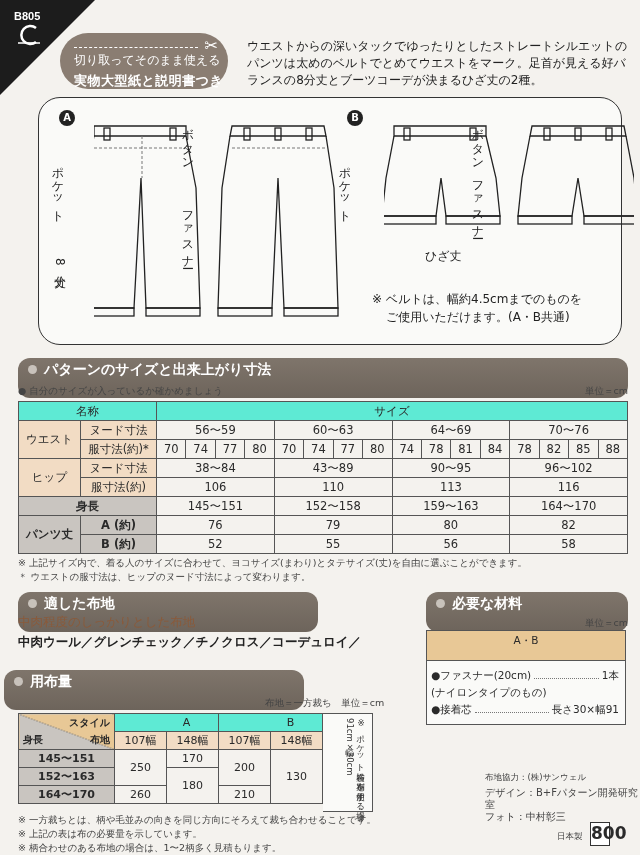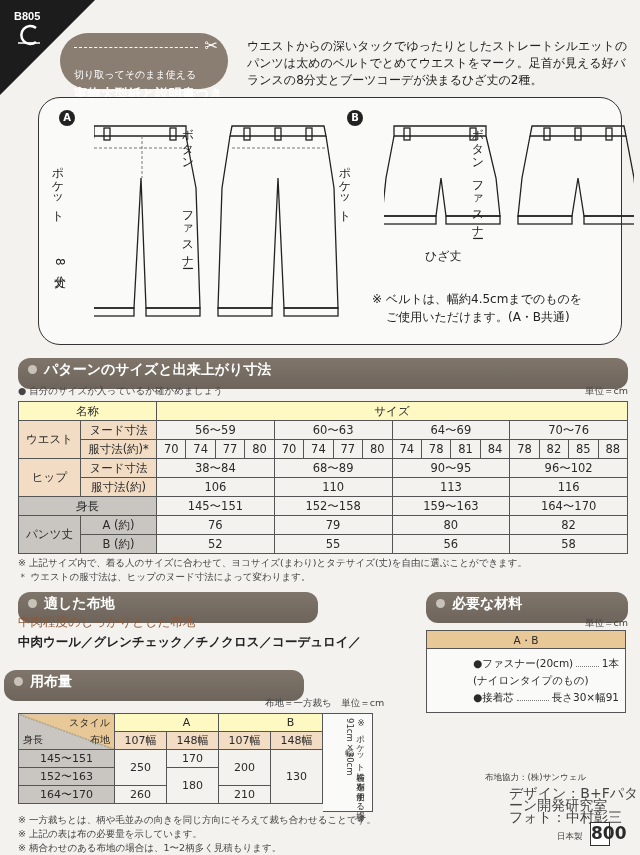--- a/index.html
+++ b/index.html
@@ -16,50 +16,50 @@
     border-right: 95px solid transparent;
   }
   .code { position: absolute; left: 14px; top: 10px; color: #fff; font-size: 11px; font-weight: bold; font-family: "Liberation Sans", sans-serif; }
   .logo { position: absolute; left: 16px; top: 24px; width: 26px; height: 22px; }
   .pill {
     position: absolute; left: 60px; top: 33px; width: 168px; height: 56px;
     background: #8a7d72; border-radius: 28px; color: #fff; padding: 8px 0 0 14px;
   }
   .pill .dash { position: absolute; left: 14px; right: 30px; top: 14px; border-top: 1px dashed #fff; }
   .pill .scis { position: absolute; right: 10px; top: 3px; font-size: 16px; }
-  .pill .l1 { font-size: 10px; margin-top: 27px; }
+  .pill .l1 { font-size: 12px; margin-top: 11px; }
   .pill .l2 { font-size: 13px; font-weight: bold; margin-top: 3px; letter-spacing: 0.5px; }
   .desc { position: absolute; left: 247px; top: 38px; width: 390px; font-size: 12px; line-height: 17px; color: #222; }
   .illus {
     position: absolute; left: 38px; top: 97px; width: 584px; height: 248px;
     border: 1.5px solid #333; border-radius: 22px; background: #fafaf8;
   }
   .badge { position: absolute; width: 16px; height: 16px; border-radius: 50%; background: #222; color: #fff; font-size: 10px; font-weight: bold; text-align: center; line-height: 16px; }
   .vlabel { position: absolute; writing-mode: vertical-rl; font-size: 12px; color: #222; letter-spacing: 1px; }
   .plain { position: absolute; font-size: 12px; color: #222; margin-left: 24px; }
   .note { position: absolute; left: 372px; top: 290px; font-size: 12px; line-height: 18px; color: #222; }
   .sec {
-    position: absolute; height: 31px; border-radius: 12px;
+    position: absolute; height: 40px; border-radius: 12px;
     background: linear-gradient(#7f756b, #6d645b); color: #fff;
     font-size: 14px; font-weight: bold; padding-left: 26px; line-height: 23px;
   }
   .sec::before { content: ""; position: absolute; left: 10px; top: 7px; width: 9px; height: 9px; border-radius: 50%; background: #c8c2bb; }
   .small { position: absolute; font-size: 9.5px; color: #444; }
   table { border-collapse: collapse; font-size: 11.5px; }
   td, th { border: 1px solid #555; text-align: center; font-weight: normal; height: 19px; }
   .t1 { position: absolute; left: 18px; top: 401px; width: 610px; }
-  .hd { background: #fef9c3; padding-left: 40px; }
+  .hd { background: #5eead4; padding-left: 40px; }
   .nm { background: #f2dcc4; }
-  .nm2 { background: #c9c5c0; }
+  .nm2 { background: #c9c5c0; font-weight: bold; }
   .foot { position: absolute; font-size: 9.5px; color: #444; line-height: 14px; }
   .fabric-title { position: absolute; left: 18px; top: 614px; font-size: 12.5px; color: #8a5a3a; text-align: center; }
   .fabric-list { position: absolute; left: 18px; top: 632px; font-size: 12.5px; line-height: 19px; color: #222; font-weight: bold; }
   .mat { position: absolute; left: 426px; top: 628px; width: 200px; border: 1px solid #555; background: #fafaf8; font-size: 10.5px; }
-  .mat .mh { background: #e8c896; text-align: center; height: 18px; line-height: 18px; border-bottom: 1px solid #555; }
-  .mat .mb { padding: 6px 6px 6px 4px; line-height: 17px; margin-left: 42px; }
+  .mat .mh { background: #e8c896; text-align: center; height: 30px; line-height: 18px; border-bottom: 1px solid #555; }
+  .mat .mb { padding: 6px 6px 6px 4px; line-height: 17px; }
   .mat .row { display: flex; }
   .mat .row .k { white-space: nowrap; }
   .mat .row .dots { flex: 1; border-bottom: 1px dotted #777; margin: 0 3px 5px; }
   .t2 { position: absolute; left: 18px; top: 713px; width: 305px; }
   .t2 td { height: 18px; font-size: 11px; }
   .side-note { position: absolute; left: 323px; top: 713px; width: 50px; height: 99px; border: 1px solid #555; border-left: none; background: #fafaf8; }
   .side-note span { position: absolute; right: 6px; top: 4px; writing-mode: vertical-rl; font-size: 8.5px; line-height: 11px; color: #333; height: 90px; }
   .price { position: absolute; left: 590px; top: 822px; width: 20px; height: 24px; border: 1.5px solid #333; background: #fff; font-size: 17px; font-weight: bold; text-align: center; line-height: 21px; }
 </style>
 </head>
@@ -170,21 +170,21 @@
     <td>84</td>
     <td>78</td>
     <td>82</td>
     <td>85</td>
     <td>88</td>
   </tr>
   <tr>
     <td rowspan="2" class="nm">ヒップ</td>
     <td class="nm">ヌード寸法</td>
     <td colspan="4">38〜84</td>
-    <td colspan="4">68〜89</td>
+    <td colspan="4">43〜89</td>
     <td colspan="4">90〜95</td>
     <td colspan="4">96〜102</td>
   </tr>
   <tr>
     <td class="nm">服寸法(約)</td>
     <td colspan="4">106</td>
     <td colspan="4">110</td>
     <td colspan="4">113</td>
     <td colspan="4">116</td>
   </tr>
@@ -286,18 +286,18 @@
     <span>※ポケット袋布に別布を使用する場合91cm幅×30cm</span>
   </div>
 
 <div class="foot" style="left:18px;top:813px;">
   <div>※ 一方裁ちとは、柄や毛並みの向きを同じ方向にそろえて裁ち合わせることです。</div>
   <div>※ 上記の表は布の必要量を示しています。</div>
   <div>※ 柄合わせのある布地の場合は、1〜2柄多く見積もります。</div>
 </div>
 
 <div class="foot" style="left:485px;top:770px;font-size:8.5px;">布地協力：(株)サンウェル</div>
-<div class="foot" style="left:509px;top:787px;font-size:14px;line-height:12px;">
+<div class="foot" style="left:485px;top:787px;font-size:10px;line-height:12px;">
   <div>デザイン：B+Fパターン開発研究室</div>
   <div>フォト：中村彰三</div>
 </div>
 <div class="foot" style="left:557px;top:829px;font-size:8.5px;">日本製</div>
 <div class="price">800</div>
 
 </body></html>

